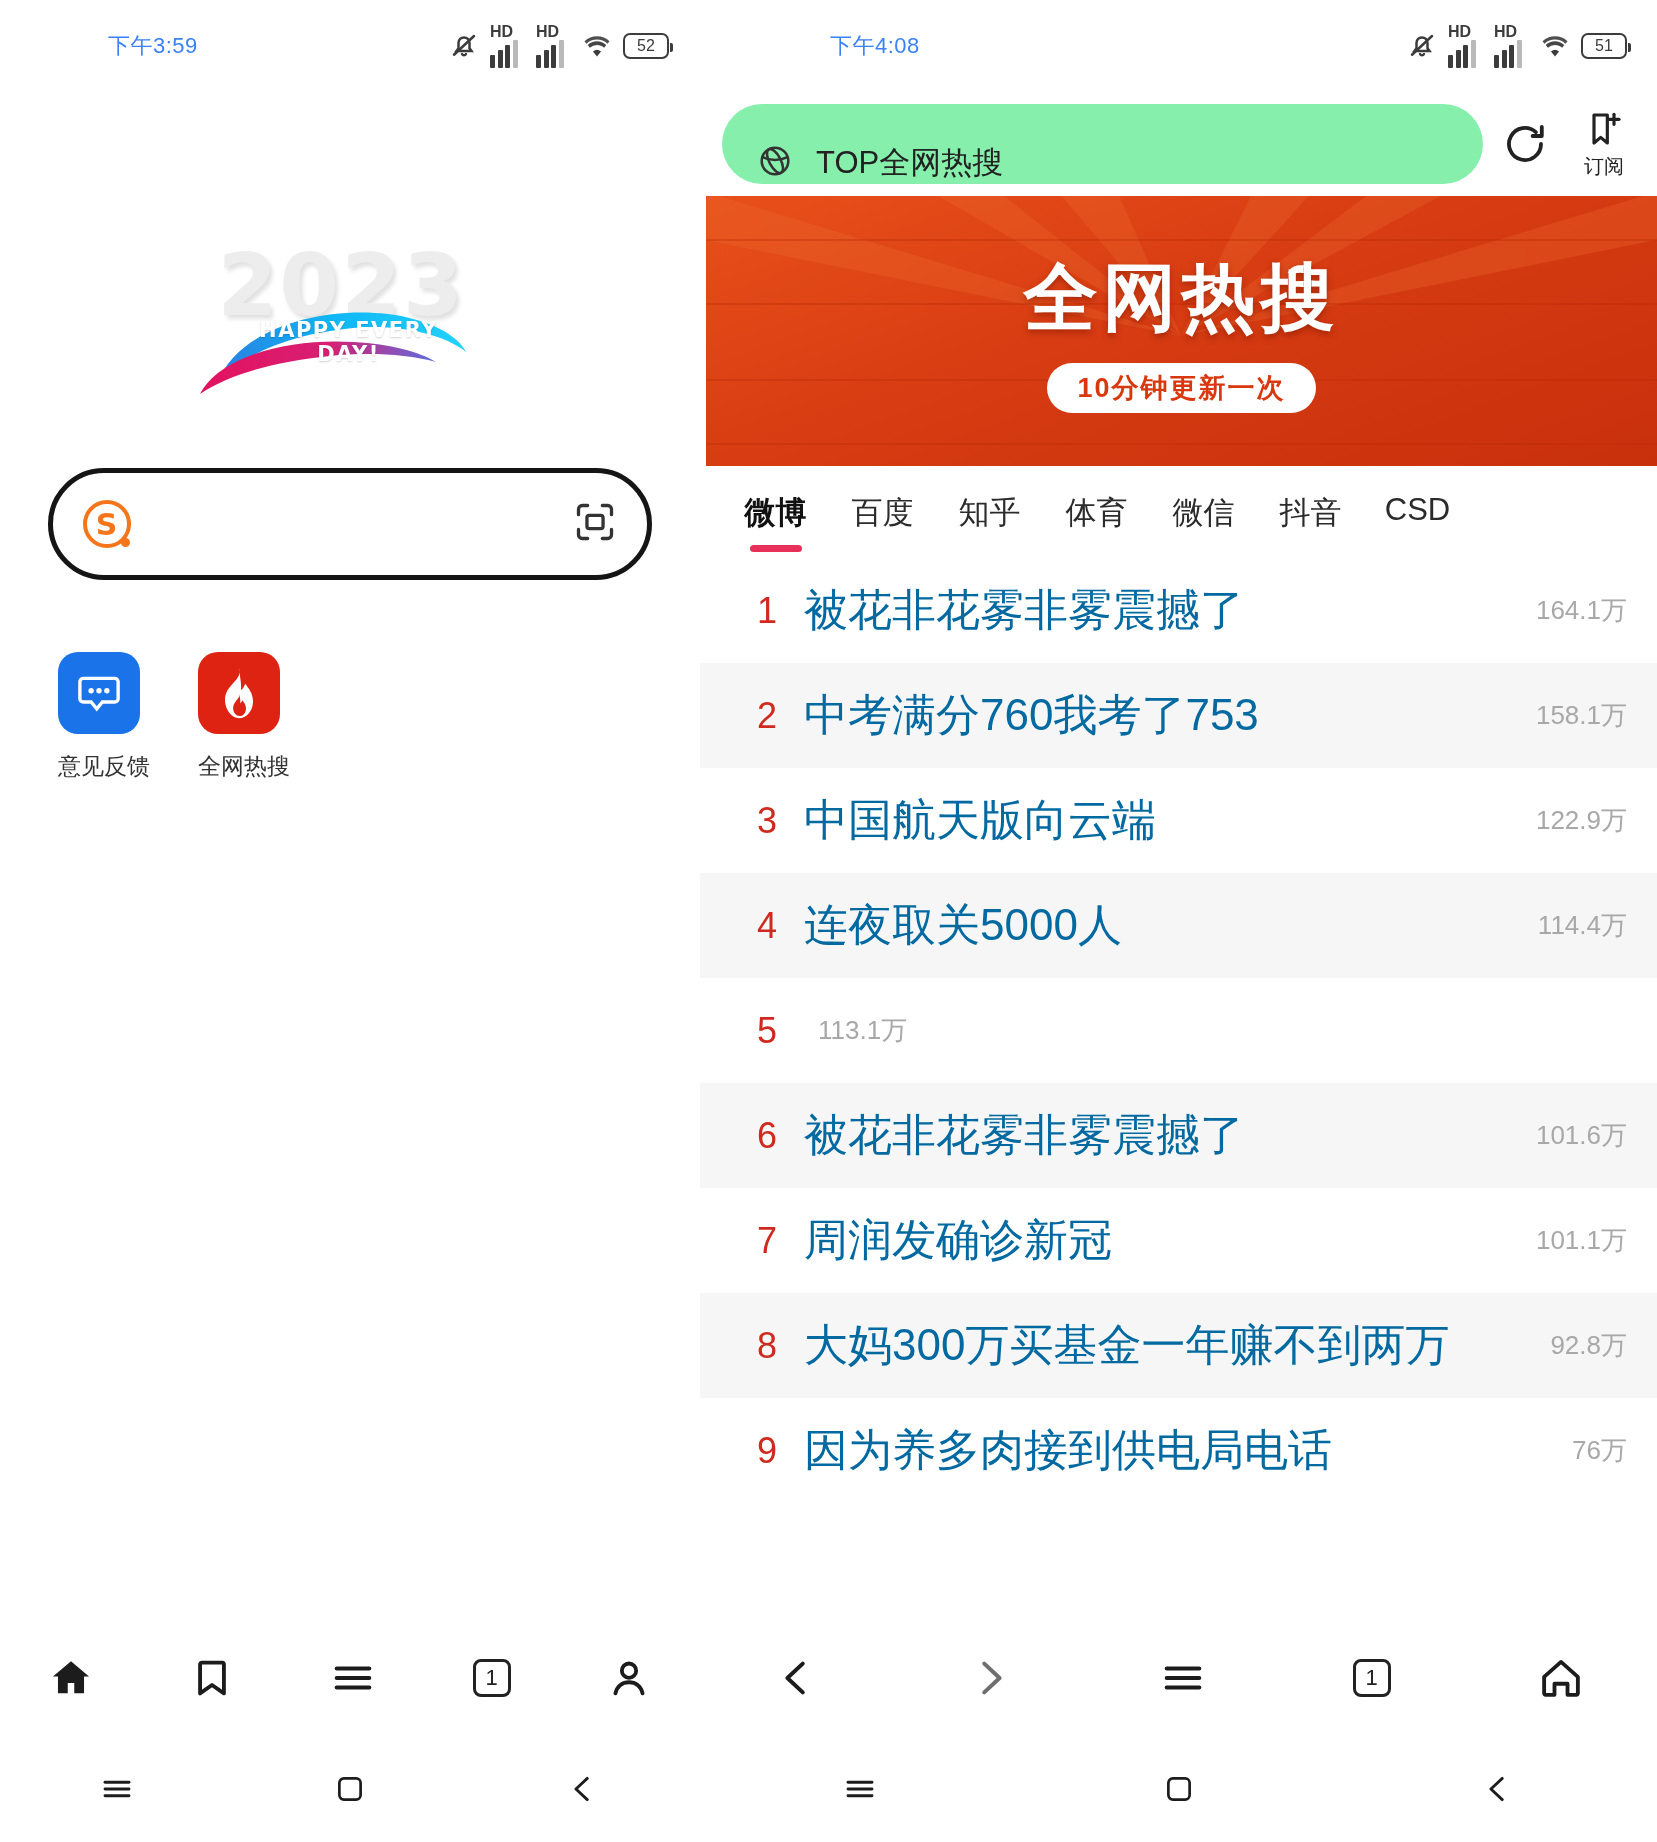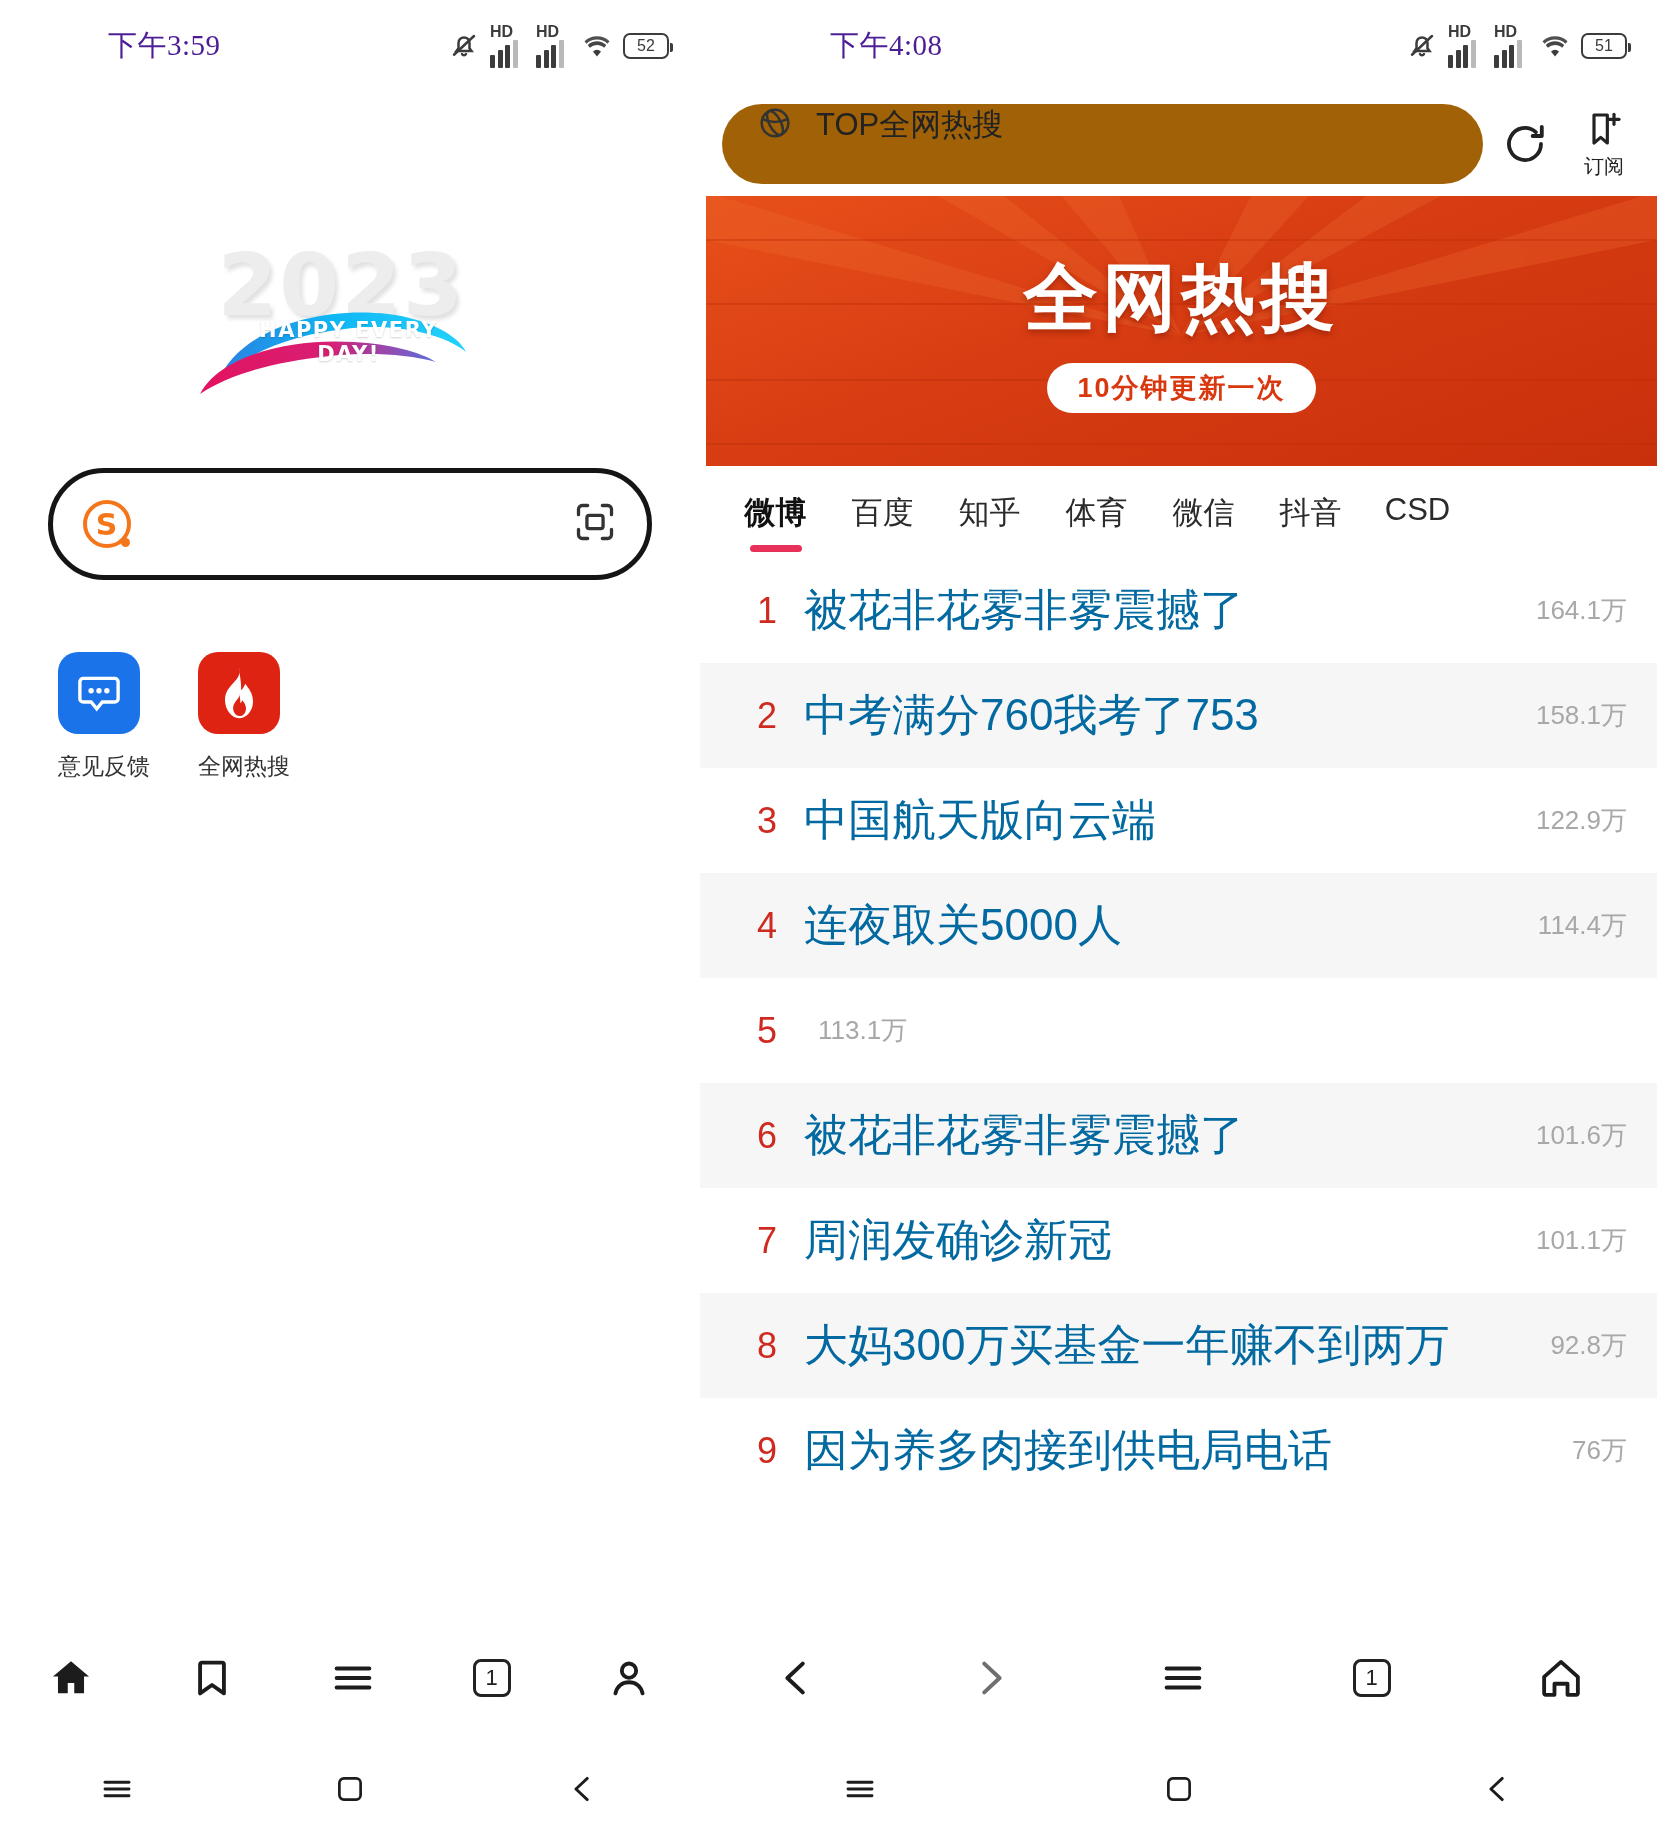--- a/index.html
+++ b/index.html
@@ -13,22 +13,22 @@
   .screen { position: relative; height: 1842px; background: #fff; overflow: hidden; }
   .screen-left  { width: 700px; border-right: 1px solid #ffffff; }
   .screen-right { width: 957px; }
 
   
   .statusbar {
     height: 92px; display: flex; align-items: center;
     padding: 0 34px; position: relative;
   }
   .status-time {
-    font-size: 29px; color: #4c1d95; letter-spacing: .5px;
-    font-family: Liberation Serif, serif;
+    font-size: 22px; color: #3b82f6; letter-spacing: .5px;
+    font-family: Liberation Sans, sans-serif;
   }
   .statusbar-left .status-time { margin-left: 74px; }
   .statusbar-right .status-time { margin-left: 96px; }
   .status-icons {
     position: absolute; right: 30px; top: 50%; transform: translateY(-50%);
     display: flex; align-items: center; gap: 11px;
   }
   .si { display: flex; align-items: flex-end; }
   .mute-icon { width: 30px; height: 32px; }
   .sig { position: relative; display: inline-flex; align-items: flex-end; gap: 2.5px; height: 30px; }
@@ -126,22 +126,22 @@
     background: #fff;
   }
   .navbar .nv { display: flex; align-items: center; justify-content: center; width: 110px; }
 
   
   .addr-row {
     display: flex; align-items: center; padding: 0 20px 0 22px;
     height: 104px; gap: 16px;
   }
   .addr-box {
-    flex: 1; height: 80px; background: #a16207; border-radius: 40px;
-    display: flex; align-items: flex-start; padding: 0 34px; gap: 22px;
+    flex: 1; height: 80px; background: #86efac; border-radius: 40px;
+    display: flex; align-items: flex-end; padding: 0 34px; gap: 22px;
   }
   .addr-text {
     font-size: 31px; color: #222; white-space: nowrap;
     font-family: "Liberation Sans", sans-serif;
   }
   .addr-actions { display: flex; align-items: center; gap: 20px; }
   .reload-btn { width: 52px; height: 52px; display: flex; align-items: center; justify-content: center; }
   .subscribe-btn {
     display: flex; flex-direction: column; align-items: center; gap: 4px; width: 66px;
   }

